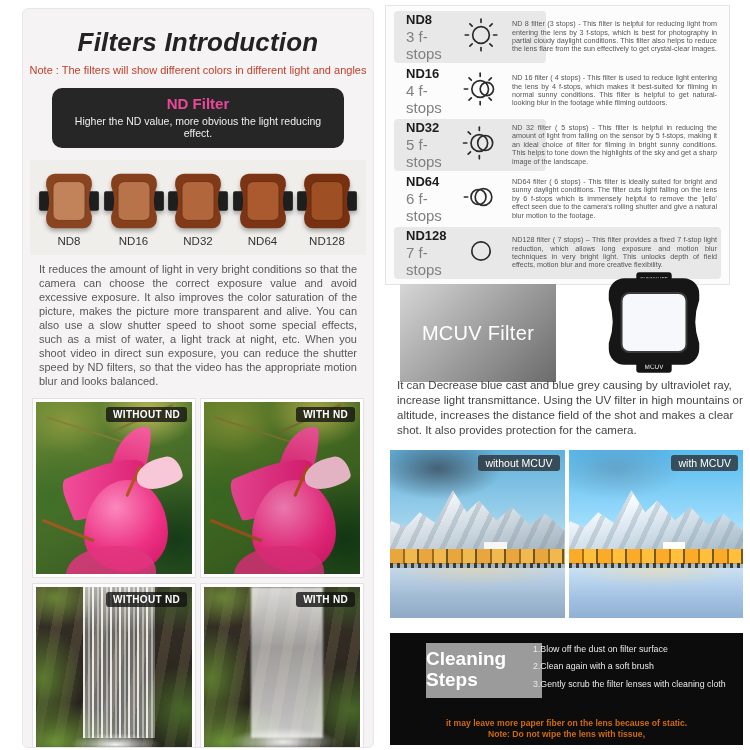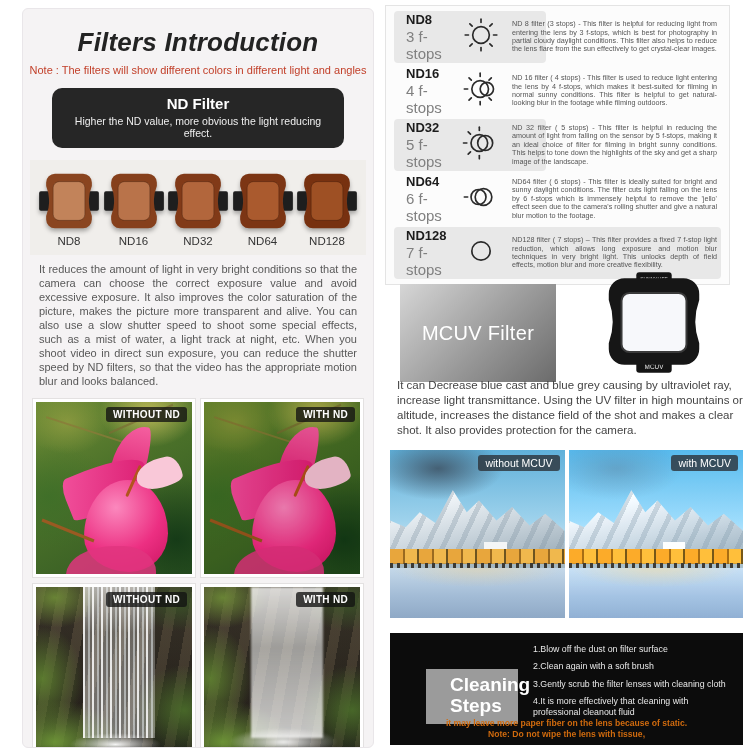--- a/index.html
+++ b/index.html
@@ -5,21 +5,21 @@
   * { margin:0; padding:0; box-sizing:border-box; }
   html,body { width:750px; height:750px; background:#ffffff; font-family:"Liberation Sans", sans-serif; }
   .page { position:relative; width:750px; height:750px; overflow:hidden; background:#fff; }
 
   
   .left-card { position:absolute; left:22px; top:8px; width:352px; height:740px;
     background:#f5f3f4; border:1px solid #e9e6e9; border-radius:6px; overflow:hidden; }
   .lc-title { text-align:center; font-size:26px; font-weight:bold; color:#232323; margin:18px 6px 6px; letter-spacing:.2px;font-style:italic; }
   .lc-note { text-align:center; font-size:11px; color:#c2402a; margin:0 6px 12px; }
   .nd-banner { width:292px; margin:0 auto 12px; background:#262626; border-radius:10px; padding:7px 10px 9px; text-align:center; }
-  .nd-banner .bt { color:#ffffff; font-size:15px; font-weight:bold; margin-bottom:3px; }
+  .nd-banner .bt { color:#ec4899; font-size:15px; font-weight:bold; margin-bottom:3px; }
   .nd-banner .bs { color:#eee; font-size:10.5px; }
 
   .filters-strip { background:#f0eeeb; margin:0 7px 8px; padding:12px 8px 8px; display:flex; justify-content:space-between; }
   .filter-item { display:flex; flex-direction:column; align-items:center; width:62px; }
   .filter-item svg { filter:drop-shadow(0 3px 2px rgba(0,0,0,.30)); }
   .filter-label { margin-top:5px; font-size:11.5px; color:#333; }
 
   .lc-para { margin:0 16px 10px; font-size:11px; line-height:1.27; color:#585858; text-align:justify; }
 
   .cmp-grid { display:flex; gap:6px; margin:0 10px 7px; }
@@ -116,21 +116,21 @@
   .white-house { position:absolute; left:54%; top:54.5%; width:13%; height:7%; background:#f4f6f7; box-shadow:0 1px 0 #c5ccd2; }
   .dock { position:absolute; left:0; width:100%; top:67.5%; height:2.5%;
     background:repeating-linear-gradient(90deg,#3c3a34 0 3px, rgba(60,58,52,.25) 3px 7px); }
   .sea { position:absolute; left:0; width:100%; top:70%; bottom:0;
     background:
       radial-gradient(70% 55% at 50% 0%, rgba(244,205,130,.38), transparent 70%),
       linear-gradient(#c4d8e9,#a3bcd6 55%,#8fa9c6); }
   .art-clear { filter:saturate(1.18) brightness(1.04); }
 
   .cleaning { position:absolute; left:7px; top:633px; width:353px; height:112px; background:#0c0c0c; }
-  .clean-title { position:absolute; left:36px; top:36px; width:92px; padding:5px 24px 7px; background:#9b9b9b; }
+  .clean-title { position:absolute; left:36px; top:10px; width:116px; padding:5px 0 7px; background:#9b9b9b; }
   .clean-title div { color:#fff; font-size:19px; font-weight:bold; line-height:1.12; }
   .clean-steps { position:absolute; left:143px; top:11px; width:205px; }
   .clean-steps div { color:#e8e8e8; font-size:8.8px; line-height:1.25; margin-bottom:6.5px; }
   .clean-note { position:absolute; left:0; right:0; bottom:5px; text-align:center; color:#cf6a0e;
     font-size:8.6px; font-weight:bold; line-height:1.3; }
 </style>
 </head>
 <body>
 
 <div class="page">
@@ -390,21 +390,20 @@
 
     <div class="cleaning">
       <div class="clean-title">
         <div>Cleaning</div>
         <div>Steps</div>
       </div>
       <div class="clean-steps">
         <div>1.Blow off the dust on filter surface</div>
         <div>2.Clean again with a soft brush</div>
         <div>3.Gently scrub the filter lenses with cleaning cloth</div>
-        <div>4.It is more effectively that cleaning with professional cleanout fluid</div>
       </div>
       <div class="clean-note">
         <div>it may leave more paper fiber on the lens because of static.</div>
         <div>Note: Do not wipe the lens with tissue,</div>
       </div>
     </div>
 
   </div>
 </div>
 

